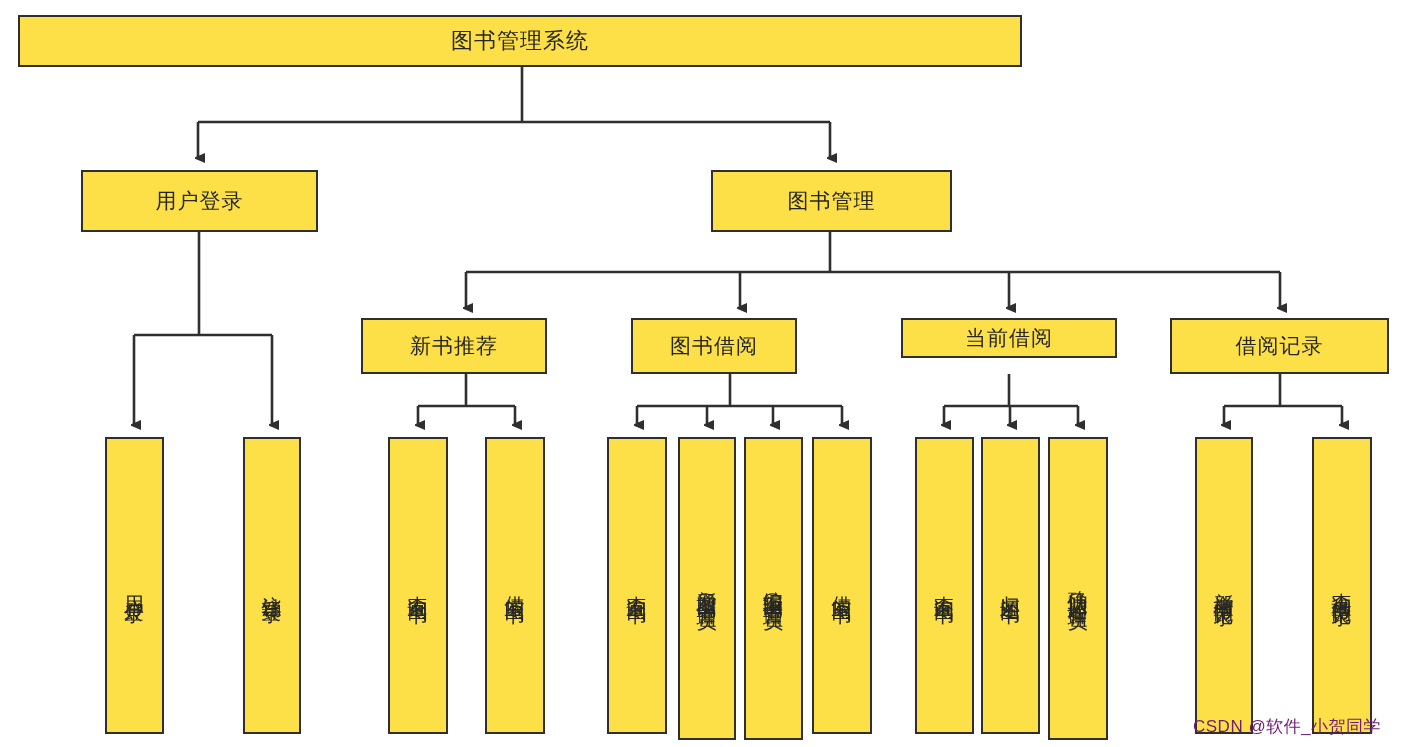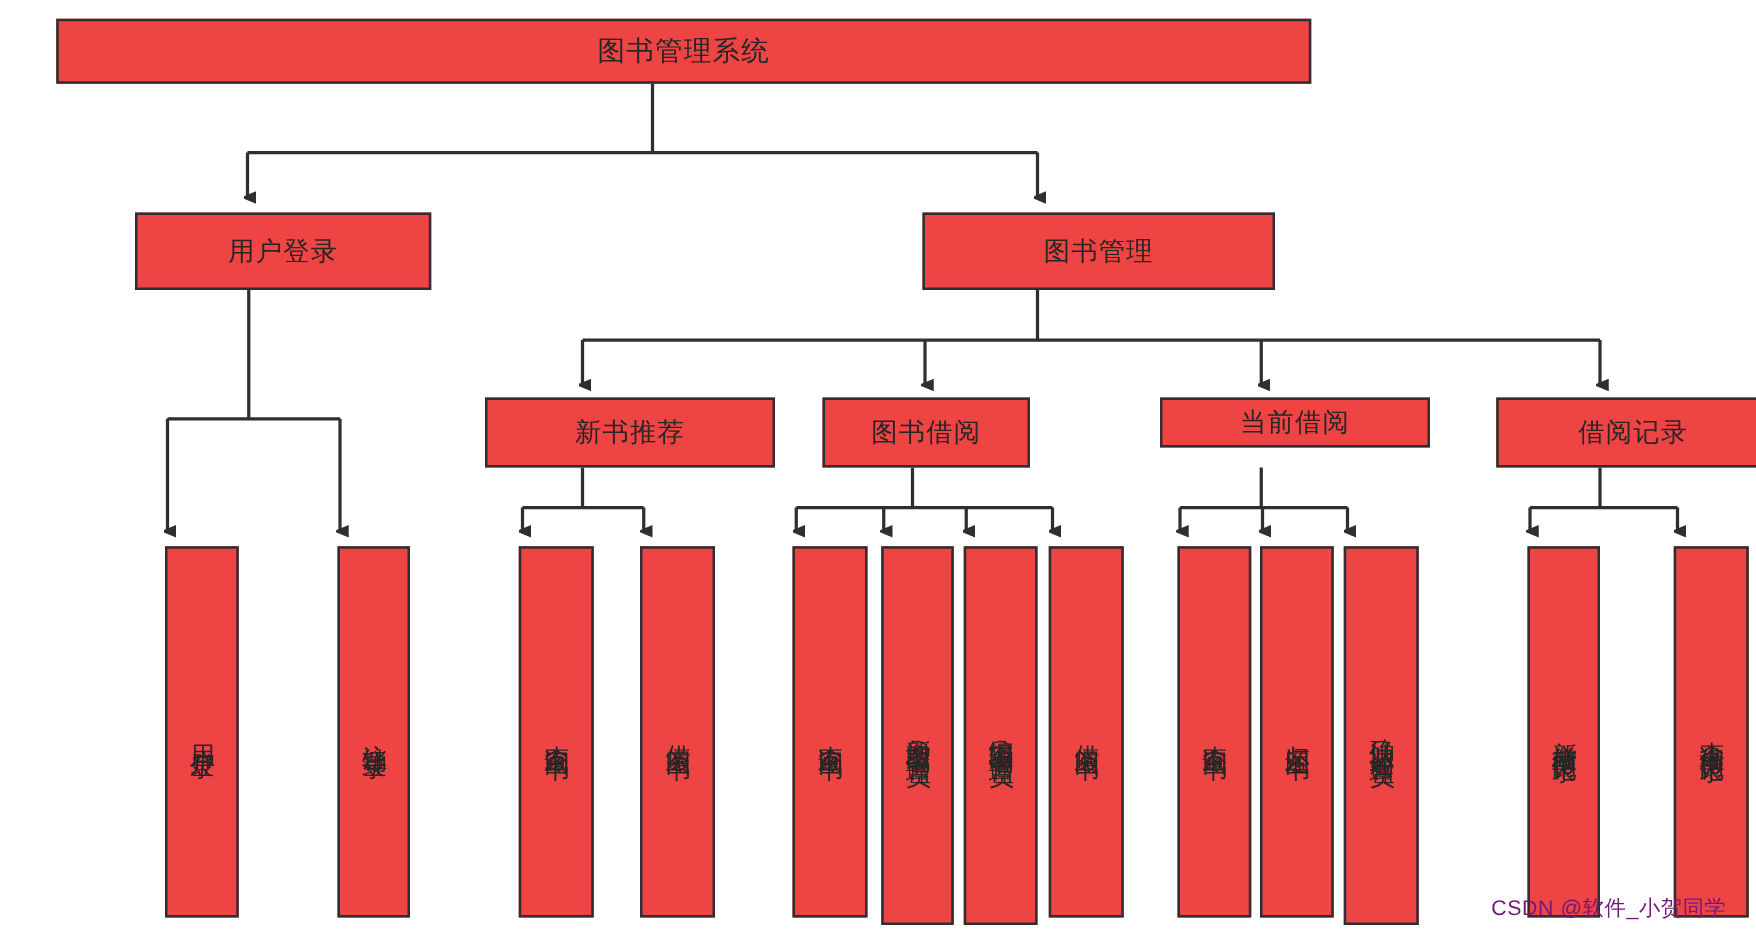--- a/index.html
+++ b/index.html
@@ -22,26 +22,25 @@
     left: 0;
     top: 0;
     width: 1405px;
     height: 747px;
     pointer-events: none;
   }
   .node {
     position: absolute;
     box-sizing: border-box;
     border: 2.5px solid #2f2f2f;
-    background: #ef4444;
+    background: #fde047;
     display: flex;
     align-items: center;
     justify-content: center;
     color: #262626;
-    margin-left: 27px;
   }
   .node.horiz {
     font-size: 21px;
     letter-spacing: 1px;
   }
   .node.root {
     font-size: 22px;
   }
   .node.leaf {
     font-size: 20px;
@@ -118,26 +117,26 @@
   </svg>
 
   <div class="node root horiz" style="left: 18px; top: 15px; width: 1004px; height: 52px;">
     <span>图书管理系统</span>
   </div>
 
   <div id="level2-nodes">
       <div class="node horiz" style="left: 81px; top: 170px; width: 237px; height: 62px;">
         <span>用户登录</span>
       </div>
-      <div class="node horiz" style="left: 711px; top: 170px; width: 282px; height: 62px;">
+      <div class="node horiz" style="left: 711px; top: 170px; width: 241px; height: 62px;">
         <span>图书管理</span>
       </div>
     </div>
   <div id="level3-nodes">
-      <div class="node horiz" style="left: 361px; top: 318px; width: 232px; height: 56px;">
+      <div class="node horiz" style="left: 361px; top: 318px; width: 186px; height: 56px;">
         <span>新书推荐</span>
       </div>
       <div class="node horiz" style="left: 631px; top: 318px; width: 166px; height: 56px;">
         <span>图书借阅</span>
       </div>
       <div class="node horiz" style="left: 901px; top: 318px; width: 216px; height: 40px;">
         <span>当前借阅</span>
       </div>
       <div class="node horiz" style="left: 1170px; top: 318px; width: 219px; height: 56px;">
         <span>借阅记录</span>

